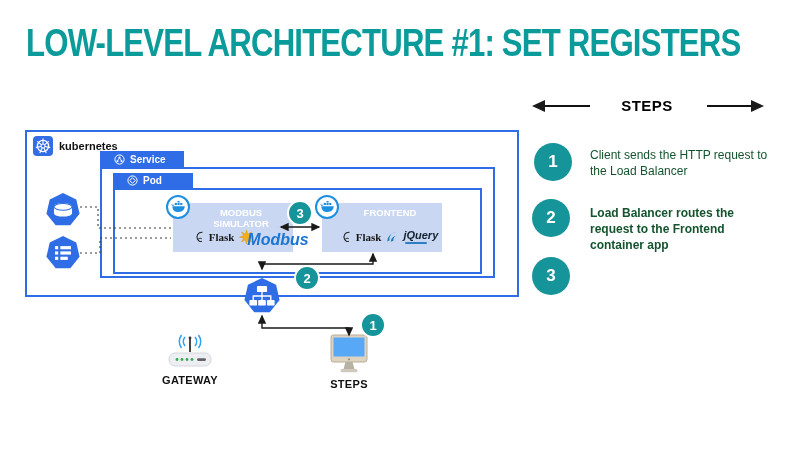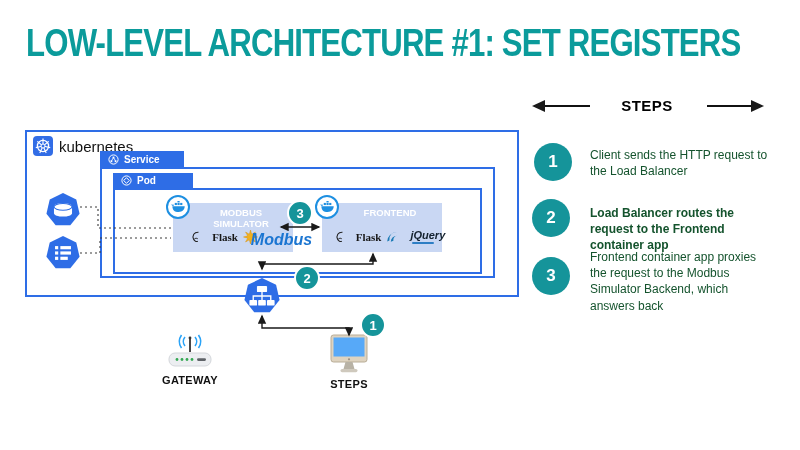--- a/index.html
+++ b/index.html
@@ -6,35 +6,35 @@
   .canvas{position:relative;width:800px;height:450px;background:#ffffff;overflow:hidden;
           font-family:"Liberation Sans", sans-serif;color:#1a1a1a;}
   .abs{position:absolute;}
 
   .title{left:26px;top:22px;font-size:38px;font-weight:bold;color:#0b9b9b;
          letter-spacing:-1px;white-space:nowrap;transform:scaleX(0.82);transform-origin:left top;}
 
   
   .k8s-box{left:25px;top:130px;width:490px;height:163px;border:2px solid #2e6de6;background:#fff;}
   .k8s-head{left:33px;top:136px;display:flex;align-items:center;gap:6px;}
-  .k8s-label{font-size:15px;font-weight:normal;color:#111;}
+  .k8s-label{font-size:11px;font-weight:bold;color:#111;}
   .tab{background:#2e6de6;color:#fff;font-size:10px;font-weight:bold;
-       display:flex;align-items:center;gap:5px;padding-left:8px;box-sizing:border-box;}
+       display:flex;align-items:center;gap:5px;padding-left:14px;box-sizing:border-box;}
   .service-tab{left:100px;top:151px;width:84px;height:16px;}
   .service-box{left:100px;top:167px;width:395px;height:111px;border:2px solid #2e6de6;background:#fff;box-sizing:border-box;}
   .pod-tab{left:113px;top:173px;width:80px;height:15px;}
   .pod-box{left:113px;top:188px;width:369px;height:86px;border:2px solid #2e6de6;background:#fff;box-sizing:border-box;}
 
   .container-box{width:104px;height:49px;background:#c9d7f3;padding-left:16px;}
   .modbus-box{left:173px;top:203px;}
   .frontend-box{left:322px;top:203px;}
   .container-title{color:#fff;font-weight:bold;font-size:9.5px;line-height:1.2;text-align:center;
                    padding:4px 6px 0 6px;height:22px;}
   .logo-row{display:flex;align-items:center;justify-content:center;gap:5px;margin-top:1px;}
-  .logo{display:flex;align-items:center;gap:12px;}
+  .logo{display:flex;align-items:center;gap:5px;}
   .flask-text{font-family:"Liberation Serif", serif;font-size:11px;font-weight:600;color:#161616;}
   .modbus-wrap{position:relative;width:48px;height:14px;}
   .modbus-text{position:absolute;left:8px;top:1px;font-size:16px;font-weight:bold;font-style:italic;color:#1b75d1;}
   .jq-text{font-size:11px;font-weight:bold;font-style:italic;color:#13212e;line-height:1;}
   .jq-tag{width:22px;height:2px;background:#2d7ec4;border-radius:1px;margin-top:1px;margin-left:2px;}
 
   .docker-circle{width:24px;height:24px;border-radius:50%;background:#fff;border:2px solid #1d8fe1;
                  box-sizing:border-box;display:flex;align-items:center;justify-content:center;}
 
   .badge{width:26px;height:26px;border-radius:50%;background:#15949a;border:2px solid #fff;box-sizing:border-box;
@@ -271,15 +271,14 @@
 
   <div class="abs steps-header">STEPS</div>
 
   <div class="abs step-circle" style="left:534px;top:143px;">1</div>
   <div class="abs step-text" style="left:590px;top:147px;">Client sends the HTTP request to the Load Balancer</div>
 
   <div class="abs step-circle" style="left:532px;top:199px;">2</div>
   <div class="abs step-text" style="left:590px;top:205px;font-weight:bold;">Load Balancer routes the request to the Frontend container app</div>
 
   <div class="abs step-circle" style="left:532px;top:257px;">3</div>
-  <div class="abs step-text" style="left:590px;top:249px;">Frontend container app proxies the request to the Modbus Simulator Backend, which answers back</div>
 
 </div>
 
 </body></html>

